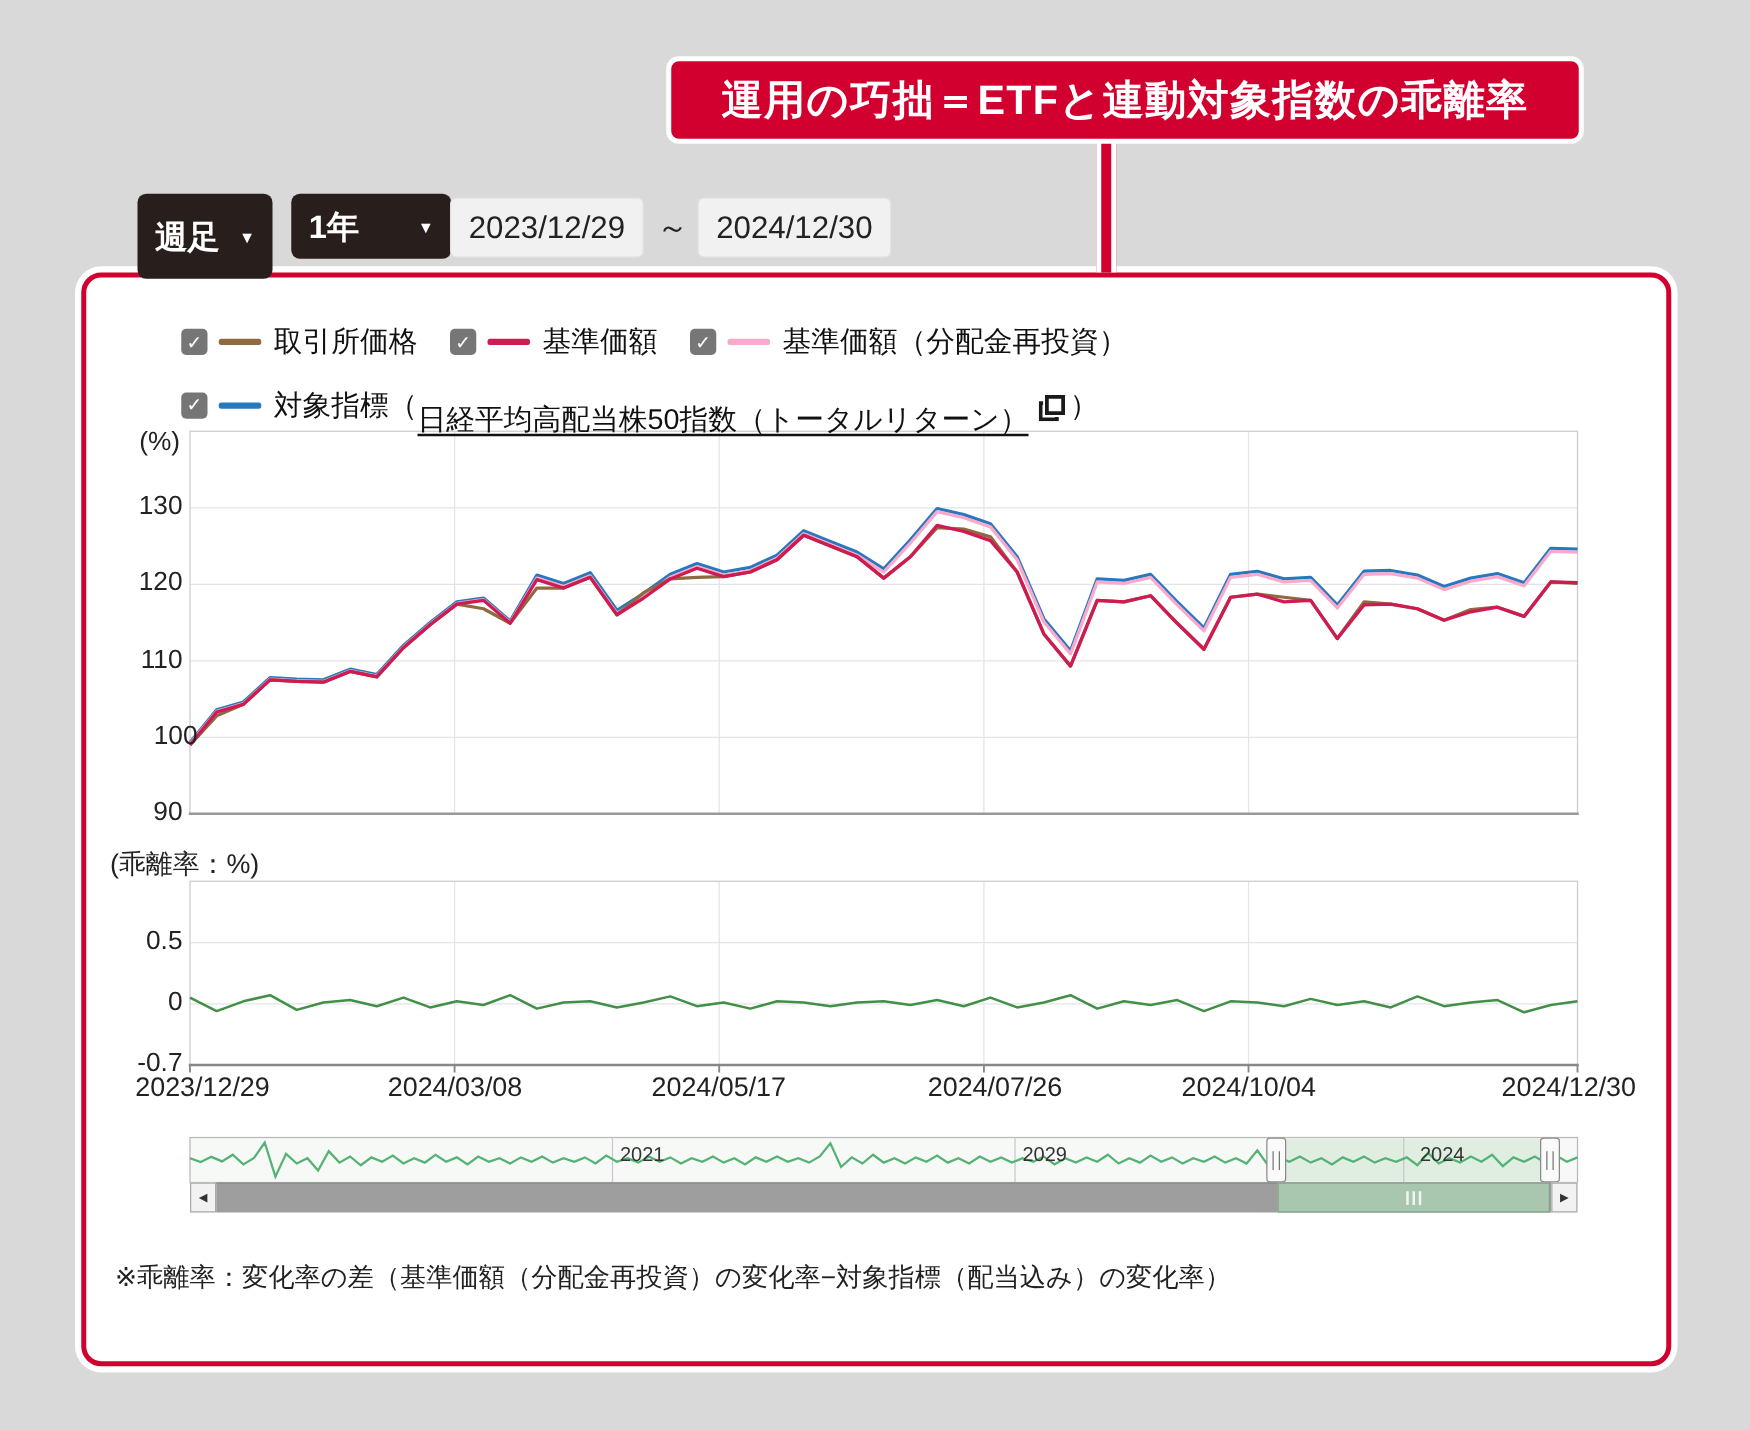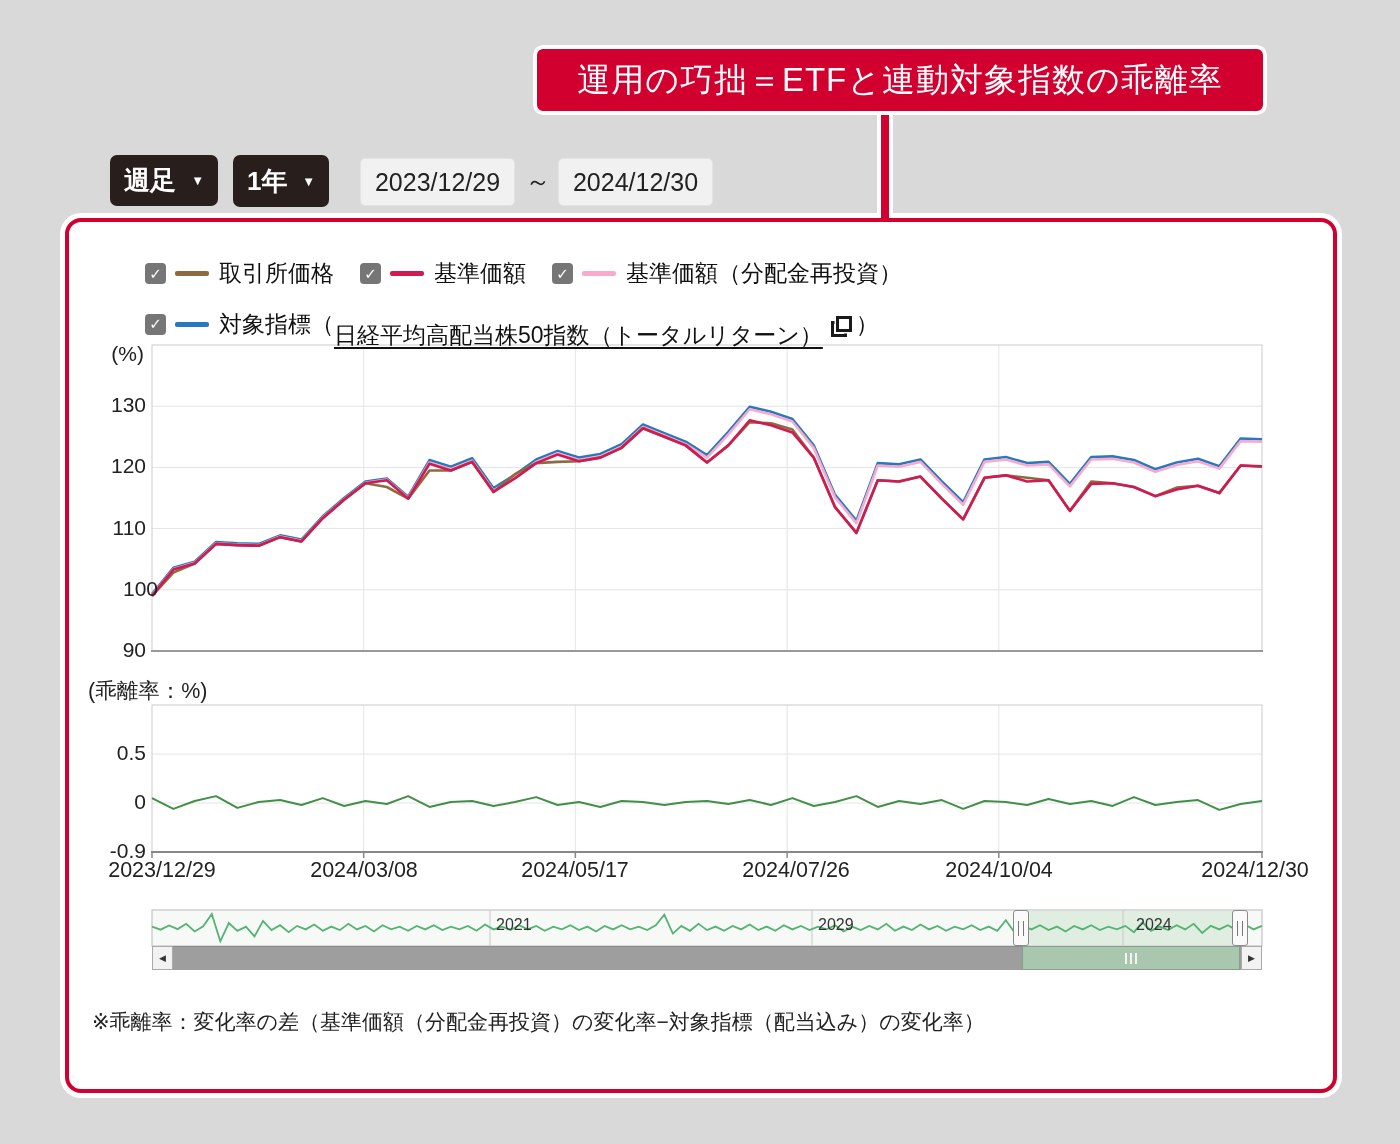--- a/index.html
+++ b/index.html
@@ -3,30 +3,30 @@
 <meta charset="utf-8">
 <style>
   html,body{margin:0;padding:0;background:#d9d9d9;width:1400px;height:1144px;overflow:hidden;
     font-family:"Liberation Sans","DejaVu Sans",sans-serif;color:#222;}
   #page{position:relative;width:1400px;height:1144px;}
   .abs{position:absolute;}
   .z2{z-index:2;}
   
   #banner{left:533px;top:45px;width:726px;height:62px;background:#d2002f;border:4px solid #fff;
     border-radius:10px;display:flex;align-items:center;justify-content:center;color:#fff;
-    font-size:33px;font-weight:normal;letter-spacing:1px;z-index:3;}
+    font-size:33px;font-weight:bold;letter-spacing:1px;z-index:3;}
   #connector{left:877px;top:111px;width:8px;height:107px;background:#d2002f;
     border-left:4px solid #fff;border-right:4px solid #fff;z-index:2;}
   
   .darksel{background:#281e1b;border-radius:7px;color:#fff;display:flex;align-items:center;
     justify-content:space-between;padding:0 14px;box-sizing:border-box;font-size:26px;font-weight:bold;cursor:pointer;}
   .datebox{background:#f1f1f1;border:1px solid #e3e3e3;border-radius:5px;display:flex;align-items:center;
     justify-content:center;font-size:25px;color:#222;}
-  #sel-interval{left:110px;top:155px;width:108px;height:51px;}
-  #sel-range{left:233px;top:155px;width:96px;height:52px;}
+  #sel-interval{left:110px;top:155px;width:108px;height:68px;}
+  #sel-range{left:233px;top:155px;width:128px;height:52px;}
   #date-from{left:360px;top:158px;width:153px;height:46px;}
   #tilde{left:518px;top:158px;width:40px;height:46px;display:flex;align-items:center;justify-content:center;font-size:25px;}
   #date-to{left:558px;top:158px;width:153px;height:46px;}
   .caret{font-size:13px;line-height:1;}
   
   #card{left:65px;top:218px;width:1264px;height:867px;background:#fff;border:4px solid #d2002f;
     border-radius:16px;box-shadow:0 0 0 5px #fff;z-index:0;}
   
   .lgrow{display:flex;align-items:center;gap:26px;z-index:2;}
   #legend-row1{left:145px;top:258px;}
@@ -131,21 +131,21 @@
   <span class="abs ylab z2" id="pct-label">(%)</span>
   <span class="abs ylab z2" style="left:94px;top:393px;">130</span>
   <span class="abs ylab z2" style="left:94px;top:454px;">120</span>
   <span class="abs ylab z2" style="left:94px;top:516px;">110</span>
   <span class="abs ylab z2" style="left:106px;top:577px;">100</span>
   <span class="abs ylab z2" style="left:94px;top:638px;">90</span>
 
   <span class="abs z2" id="dev-label">(乖離率：%)</span>
   <span class="abs ylab z2" style="left:94px;top:741px;">0.5</span>
   <span class="abs ylab z2" style="left:94px;top:790px;">0</span>
-  <span class="abs ylab z2" style="left:94px;top:839px;">-0.9</span>
+  <span class="abs ylab z2" style="left:94px;top:839px;">-0.7</span>
 
   <span class="abs xlab z2" style="left:162px;">2023/12/29</span>
   <span class="abs xlab z2" style="left:364px;">2024/03/08</span>
   <span class="abs xlab z2" style="left:575px;">2024/05/17</span>
   <span class="abs xlab z2" style="left:796px;text-align:center;">2024/07/26</span>
   <span class="abs xlab z2" style="left:999px;">2024/10/04</span>
   <span class="abs xlab z2" style="left:1255px;">2024/12/30</span>
 
   <span class="abs yearlab z2" style="left:496px;">2021</span>
   <span class="abs yearlab z2" style="left:818px;">2029</span>

